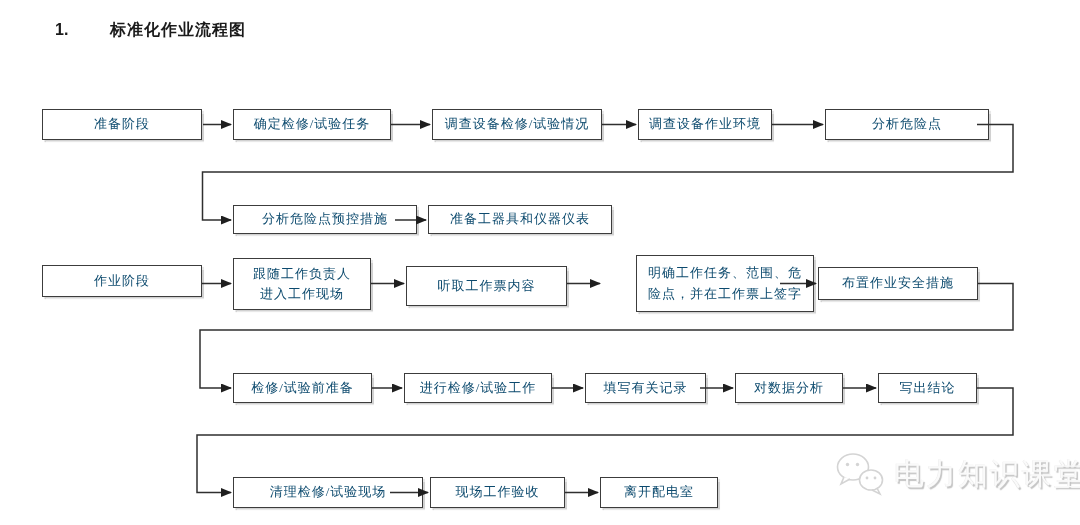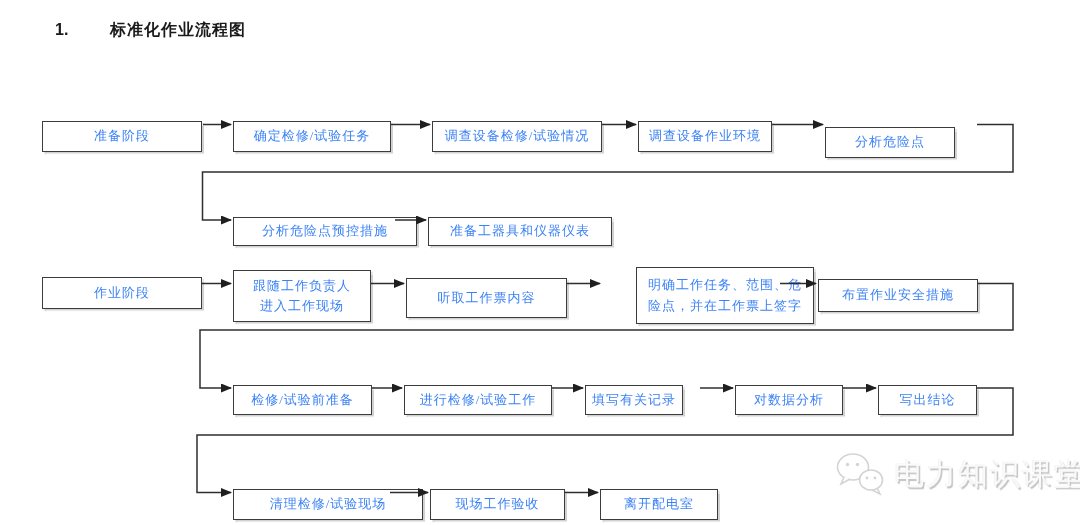--- a/index.html
+++ b/index.html
@@ -14,22 +14,22 @@
   .heading .num { display:inline-block; width:55px; letter-spacing:0; }
   .chart-title {
     position:absolute; left:0; top:55px; width:1080px; text-align:center;
     font-size:17px; font-weight:bold; color:#111;
     font-family:"Liberation Serif", serif; letter-spacing:1px;
   }
   .node {
     position:absolute; box-sizing:border-box; background:#fff;
     border:1.4px solid #3c3c3c; box-shadow:1.5px 2px 1px rgba(0,0,0,0.18);
     display:flex; align-items:center; justify-content:center; text-align:center;
-    font-size:13px; line-height:1.55; color:#3b82f6; white-space:pre-line;
-    font-family:"Liberation Serif", serif; letter-spacing:1px;margin-top:12px;
+    font-size:13px; line-height:1.55; color:#0c4a6e; white-space:pre-line;
+    font-family:"Liberation Serif", serif; letter-spacing:1px;
   }
   svg.connectors { position:absolute; left:0; top:0; pointer-events:none; }
   svg.connectors line, svg.connectors polyline {
     stroke:#2f2f2f; stroke-width:1.5; fill:none;
   }
   .watermark {
     position:absolute; left:834px; top:448px; height:52px;
     display:flex; align-items:center; gap:8px;
   }
   .wm-text {
@@ -45,36 +45,36 @@
 
   <div class="heading">
     <span class="num">1.</span><span>标准化作业流程图</span>
   </div>
 
 
   <div class="node" style="left:42px;  top:109px; width:160px; height:31px;">准备阶段</div>
   <div class="node" style="left:233px; top:109px; width:158px; height:31px;">确定检修/试验任务</div>
   <div class="node" style="left:432px; top:109px; width:170px; height:31px;">调查设备检修/试验情况</div>
   <div class="node" style="left:638px; top:109px; width:134px; height:31px;">调查设备作业环境</div>
-  <div class="node" style="left:825px; top:115px; width:130px; height:31px;">分析危险点</div>
+  <div class="node" style="left:825px; top:109px; width:164px; height:31px;">分析危险点</div>
 
   <div class="node" style="left:233px; top:205px; width:184px; height:29px;">分析危险点预控措施</div>
   <div class="node" style="left:428px; top:205px; width:184px; height:29px;">准备工器具和仪器仪表</div>
 
   <div class="node" style="left:42px;  top:265px; width:160px; height:32px;">作业阶段</div>
   <div class="node" style="left:233px; top:258px; width:138px; height:52px;">跟随工作负责人
 进入工作现场</div>
   <div class="node" style="left:406px; top:266px; width:161px; height:40px;">听取工作票内容</div>
   <div class="node" style="left:636px; top:255px; width:178px; height:57px;">明确工作任务、范围、危
 险点，并在工作票上签字</div>
   <div class="node" style="left:818px; top:267px; width:160px; height:33px;">布置作业安全措施</div>
 
   <div class="node" style="left:233px; top:373px; width:139px; height:30px;">检修/试验前准备</div>
   <div class="node" style="left:404px; top:373px; width:148px; height:30px;">进行检修/试验工作</div>
-  <div class="node" style="left:585px; top:373px; width:98px; height:30px;">填写有关记录</div>
+  <div class="node" style="left:585px; top:373px; width:121px; height:30px;">填写有关记录</div>
   <div class="node" style="left:735px; top:373px; width:108px; height:30px;">对数据分析</div>
   <div class="node" style="left:878px; top:373px; width:99px;  height:30px;">写出结论</div>
 
   <div class="node" style="left:233px; top:477px; width:190px; height:31px;">清理检修/试验现场</div>
   <div class="node" style="left:430px; top:477px; width:135px; height:31px;">现场工作验收</div>
   <div class="node" style="left:600px; top:477px; width:118px; height:31px;">离开配电室</div>
 
   <svg class="connectors" width="1080" height="525">
     <defs>
       <marker id="ah" markerUnits="userSpaceOnUse" markerWidth="11" markerHeight="9" refX="10" refY="4.5" orient="auto">

